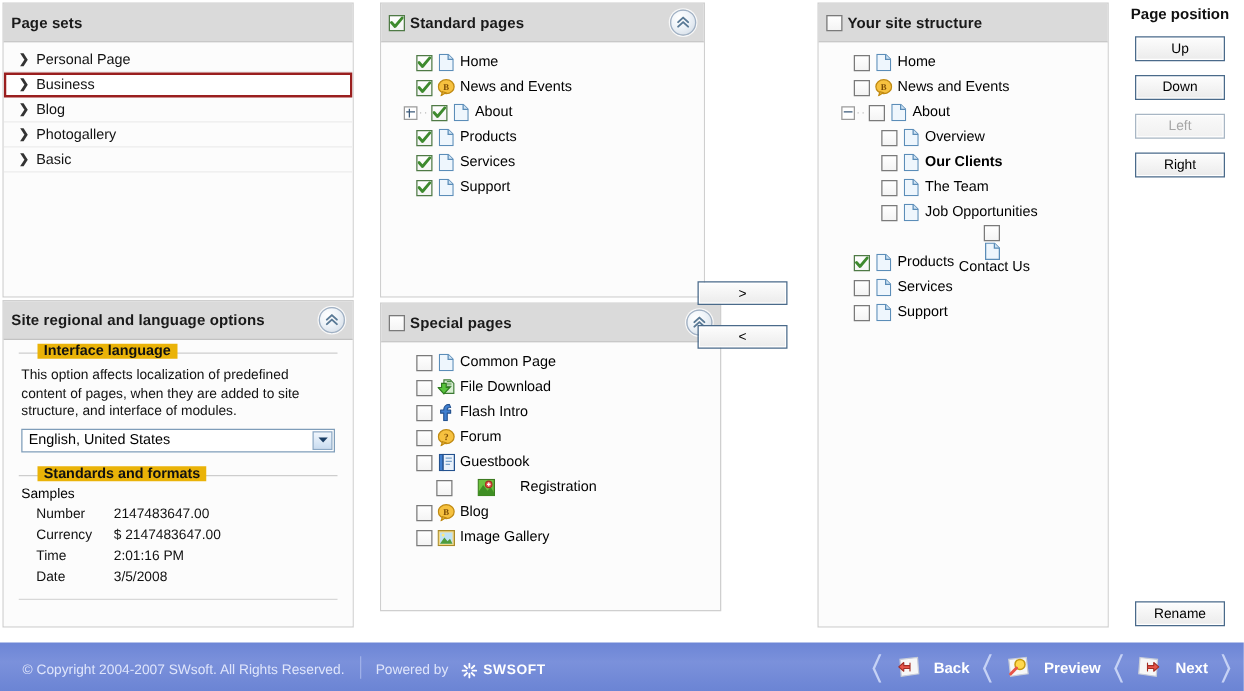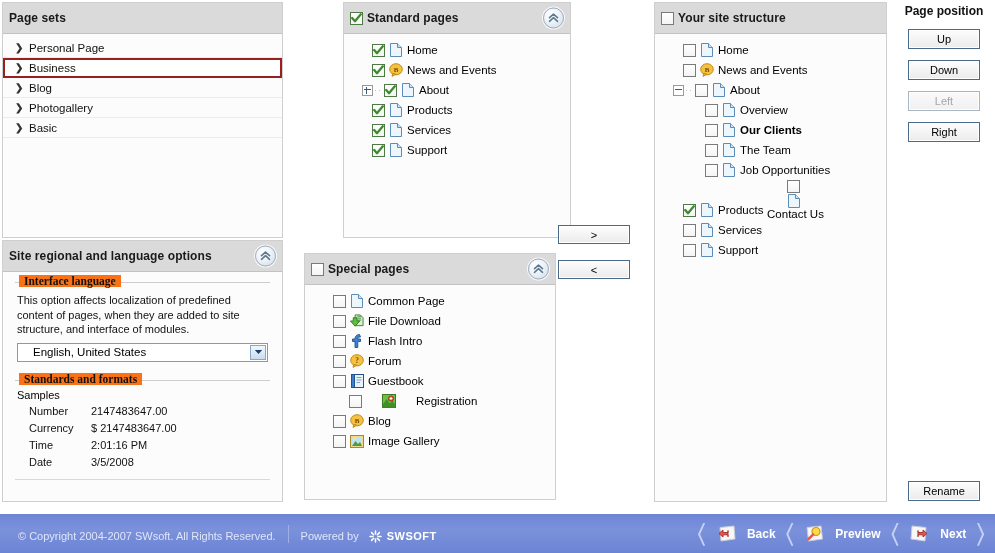--- a/index.html
+++ b/index.html
@@ -70,46 +70,46 @@
 
   
   #regional{left:2px;top:240px;width:281px;height:262px;}
   .fieldset{
     margin:10px 12px 0 12px;
     border-top:1px solid #cdcdcd;
     position:relative;
     padding-top:8px;
   }
   .fieldset .legend{
-    position:absolute;top:-8px;left:4px;background:#f97316;
-    padding:0 5px;font-weight:bold;font-size:11.5px;color:#111;font-family:Liberation Serif, serif;
+    position:absolute;top:-8px;left:15px;background:#eab308;
+    padding:0 5px;font-weight:bold;font-size:11.5px;color:#111;
   }
   .helptext{font-size:11px;line-height:14.5px;color:#111;margin:2px 2px 6px 2px;}
   .select{
     margin:2px 2px 8px 2px;
     height:19px;border:1px solid #7f9db9;background:#fff;
     display:flex;align-items:center;position:relative;
-    font-size:11.5px;padding-left:15px;box-sizing:border-box;
+    font-size:11.5px;padding-left:5px;box-sizing:border-box;
     cursor:pointer;
   }
   .select .arrowbox{
     position:absolute;right:1px;top:1px;width:16px;height:15px;
     background:linear-gradient(#f2f7fd,#c9dcf0);
     border:1px solid #8aa7c4;box-sizing:border-box;
     display:flex;align-items:center;justify-content:center;
   }
   .samples{margin:2px 2px 4px 4px;font-size:11px;}
   .samples .srow{display:flex;height:17px;align-items:center;}
   .samples .k{width:72px;padding-left:10px;box-sizing:border-box;color:#111;}
   .samples .v{color:#111;}
   .bottomrule{border-top:1px solid #d8d8d8;margin:8px 12px 0 12px;}
 
   
-  #standard{left:304px;top:2px;width:228px;height:236px;margin-left:39px;}
-  #special{left:304px;top:253px;width:252px;height:247px;}
+  #standard{left:304px;top:2px;width:260px;height:236px;}
+  #special{left:304px;top:242px;width:273px;height:247px;}
   #structure{left:654px;top:2px;width:233px;height:500px;}
 
   .tree{padding:6px 0 0 0;}
   .node{height:20px;display:flex;align-items:center;font-size:11.5px;color:#000;}
   .node .expander{width:14px;flex:none;display:flex;align-items:center;justify-content:center;}
   .exp-box{
     width:9px;height:9px;border:1px solid #9a9a9a;background:#fff;
     display:flex;align-items:center;justify-content:center;
     font-size:8px;line-height:1;color:#444;cursor:pointer;
     position:relative;

